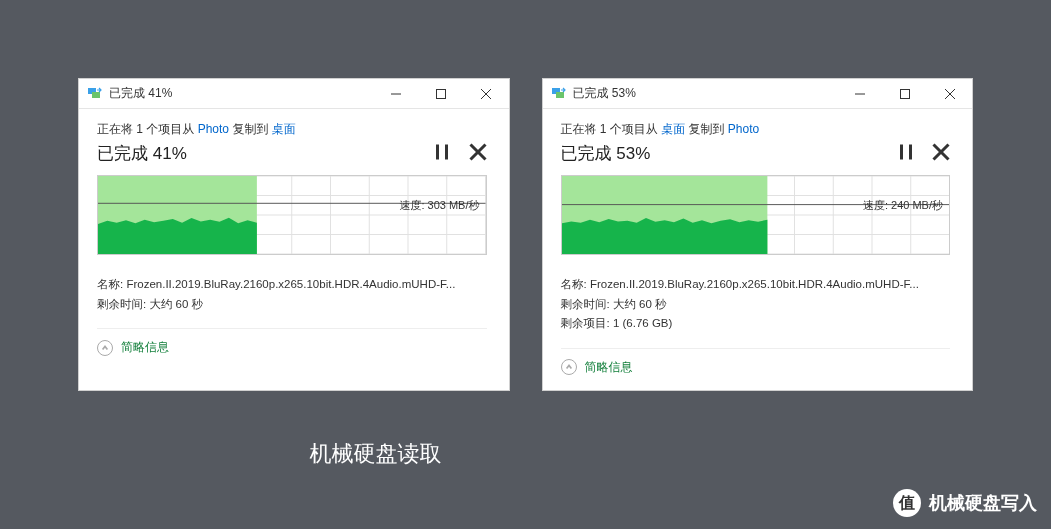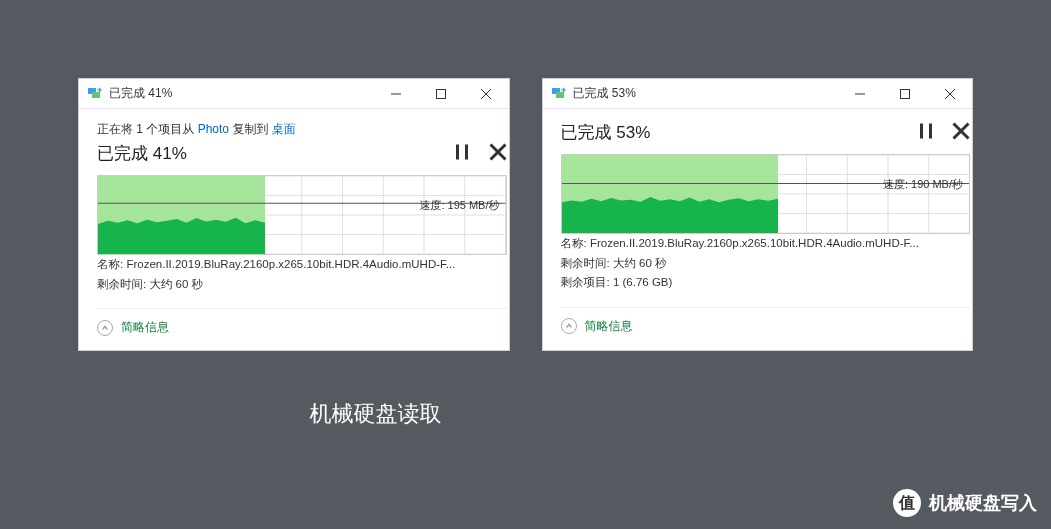--- a/index.html
+++ b/index.html
@@ -44,21 +44,21 @@
     .win-btns { display: flex; height: 100%; }
     .win-btn {
       width: 45px;
       height: 100%;
       display: flex;
       align-items: center;
       justify-content: center;
       cursor: pointer;
     }
     .win-btn svg { width: 10px; height: 10px; stroke: #333; stroke-width: 1; fill: none; }
-    .content { padding: 12px 2px 10px 18px; }
+    .content { padding: 12px 22px 10px 18px; }
     .copy-line { font-size: 12px; color: #333; margin-bottom: 4px; }
     .link { color: #0066cc; }
     .progress-row {
       display: flex;
       align-items: center;
       justify-content: space-between;
       margin-bottom: 10px;
     }
     .progress-title { font-size: 17px; color: #222; }
     .action-btn {
@@ -79,21 +79,21 @@
     }
     .chart-svg { width: 100%; height: 100%; display: block; }
     .speed-label {
       position: absolute;
       right: 6px;
       top: 22px;
       font-size: 11px;
       color: #333;
       background: rgba(255,255,255,0);
     }
-    .details { margin-top: 0; font-size: 11.5px; color: #333; line-height: 1.7; }
+    .details { margin-top: 20px; font-size: 11.5px; color: #333; line-height: 1.7; }
     .detail-label {}
     .brief-row {
       border-top: 1px solid #eee;
       margin-top: 14px;
       padding: 10px 0 4px 0;
       display: flex;
       align-items: center;
       color: #15803d;
       font-size: 12px;
     }
@@ -211,21 +211,21 @@
             <line x1="400" y1="0" x2="400" y2="80" stroke="#e0e0e0" stroke-width="1"></line>
             <line x1="0" y1="0" x2="400" y2="0" stroke="#e0e0e0" stroke-width="1"></line>
             <line x1="0" y1="20" x2="400" y2="20" stroke="#e0e0e0" stroke-width="1"></line>
             <line x1="0" y1="40" x2="400" y2="40" stroke="#e0e0e0" stroke-width="1"></line>
             <line x1="0" y1="60" x2="400" y2="60" stroke="#e0e0e0" stroke-width="1"></line>
             <line x1="0" y1="80" x2="400" y2="80" stroke="#e0e0e0" stroke-width="1"></line>
             <rect x="0" y="0" width="164" height="80" fill="#a4e59a"></rect>
             <path d="M 0 80 L 0.0 49.3 L 9.6 45.9 L 19.3 48.0 L 28.9 45.3 L 38.6 48.5 L 48.2 44.8 L 57.9 47.5 L 67.5 45.9 L 77.2 44.0 L 86.8 48.0 L 96.5 43.2 L 106.1 46.7 L 115.8 44.8 L 125.4 46.9 L 135.1 42.7 L 144.7 48.5 L 154.4 45.3 L 164.0 48.0 L 164.0 80 Z" fill="#16b44b"></path>
             <line x1="0" y1="28" x2="400" y2="28" stroke="#555" stroke-width="1"></line>
           </svg>
-        <div class="speed-label">速度: 195 MB/秒</div>
+        <div class="speed-label">速度: 303 MB/秒</div>
       </div>
       <div class="details">
         <div><span class="detail-label">名称: </span><span>Frozen.II.2019.BluRay.2160p.x265.10bit.HDR.4Audio.mUHD-F...</span></div>
         <div><span class="detail-label">剩余时间: </span><span>大约 60 秒</span></div>
       </div>
       <div class="brief-row">
         <span class="chevron-circle">
             <svg viewBox="0 0 10 10">
               <polyline points="2,7 5,3 8,7"></polyline>
             </svg>
@@ -258,20 +258,23 @@
           </div>
         <div class="win-btn">
             <svg viewBox="0 0 10 10">
               <line x1="0" y1="0" x2="10" y2="10"></line>
               <line x1="10" y1="0" x2="0" y2="10"></line>
             </svg>
           </div>
       </div>
     </div>
     <div class="content">
+      <div class="copy-line">
+        <span>正在将 1 个项目从 </span><span class="link">桌面</span><span> 复制到 </span><span class="link">Photo</span>
+      </div>
       <div class="progress-row">
         <div class="progress-title">已完成 53%</div>
         <div>
           <span class="action-btn">
               <svg viewBox="0 0 12 12">
                 <line x1="3" y1="1" x2="3" y2="11"></line>
                 <line x1="9" y1="1" x2="9" y2="11"></line>
               </svg>
             </span>
           <span class="action-btn">
@@ -297,21 +300,21 @@
             <line x1="400" y1="0" x2="400" y2="80" stroke="#e0e0e0" stroke-width="1"></line>
             <line x1="0" y1="0" x2="400" y2="0" stroke="#e0e0e0" stroke-width="1"></line>
             <line x1="0" y1="20" x2="400" y2="20" stroke="#e0e0e0" stroke-width="1"></line>
             <line x1="0" y1="40" x2="400" y2="40" stroke="#e0e0e0" stroke-width="1"></line>
             <line x1="0" y1="60" x2="400" y2="60" stroke="#e0e0e0" stroke-width="1"></line>
             <line x1="0" y1="80" x2="400" y2="80" stroke="#e0e0e0" stroke-width="1"></line>
             <rect x="0" y="0" width="212" height="80" fill="#a4e59a"></rect>
             <path d="M 0 80 L 0.0 48.5 L 9.6 46.7 L 19.3 48.0 L 28.9 44.8 L 38.5 47.5 L 48.2 44.0 L 57.8 46.7 L 67.5 45.9 L 77.1 48.0 L 86.7 43.2 L 96.4 46.9 L 106.0 45.3 L 115.6 47.5 L 125.3 43.7 L 134.9 48.0 L 144.5 45.3 L 154.2 48.5 L 163.8 45.9 L 173.5 44.3 L 183.1 47.5 L 192.7 45.3 L 202.4 46.9 L 212.0 44.8 L 212.0 80 Z" fill="#16b44b"></path>
             <line x1="0" y1="29.333333333333336" x2="400" y2="29.333333333333336" stroke="#555" stroke-width="1"></line>
           </svg>
-        <div class="speed-label">速度: 190 MB/秒</div>
+        <div class="speed-label">速度: 240 MB/秒</div>
       </div>
       <div class="details">
         <div><span class="detail-label">名称: </span><span>Frozen.II.2019.BluRay.2160p.x265.10bit.HDR.4Audio.mUHD-F...</span></div>
         <div><span class="detail-label">剩余时间: </span><span>大约 60 秒</span></div>
         <div><span class="detail-label">剩余项目: </span><span>1 (6.76 GB)</span></div>
       </div>
       <div class="brief-row">
         <span class="chevron-circle">
             <svg viewBox="0 0 10 10">
               <polyline points="2,7 5,3 8,7"></polyline>

